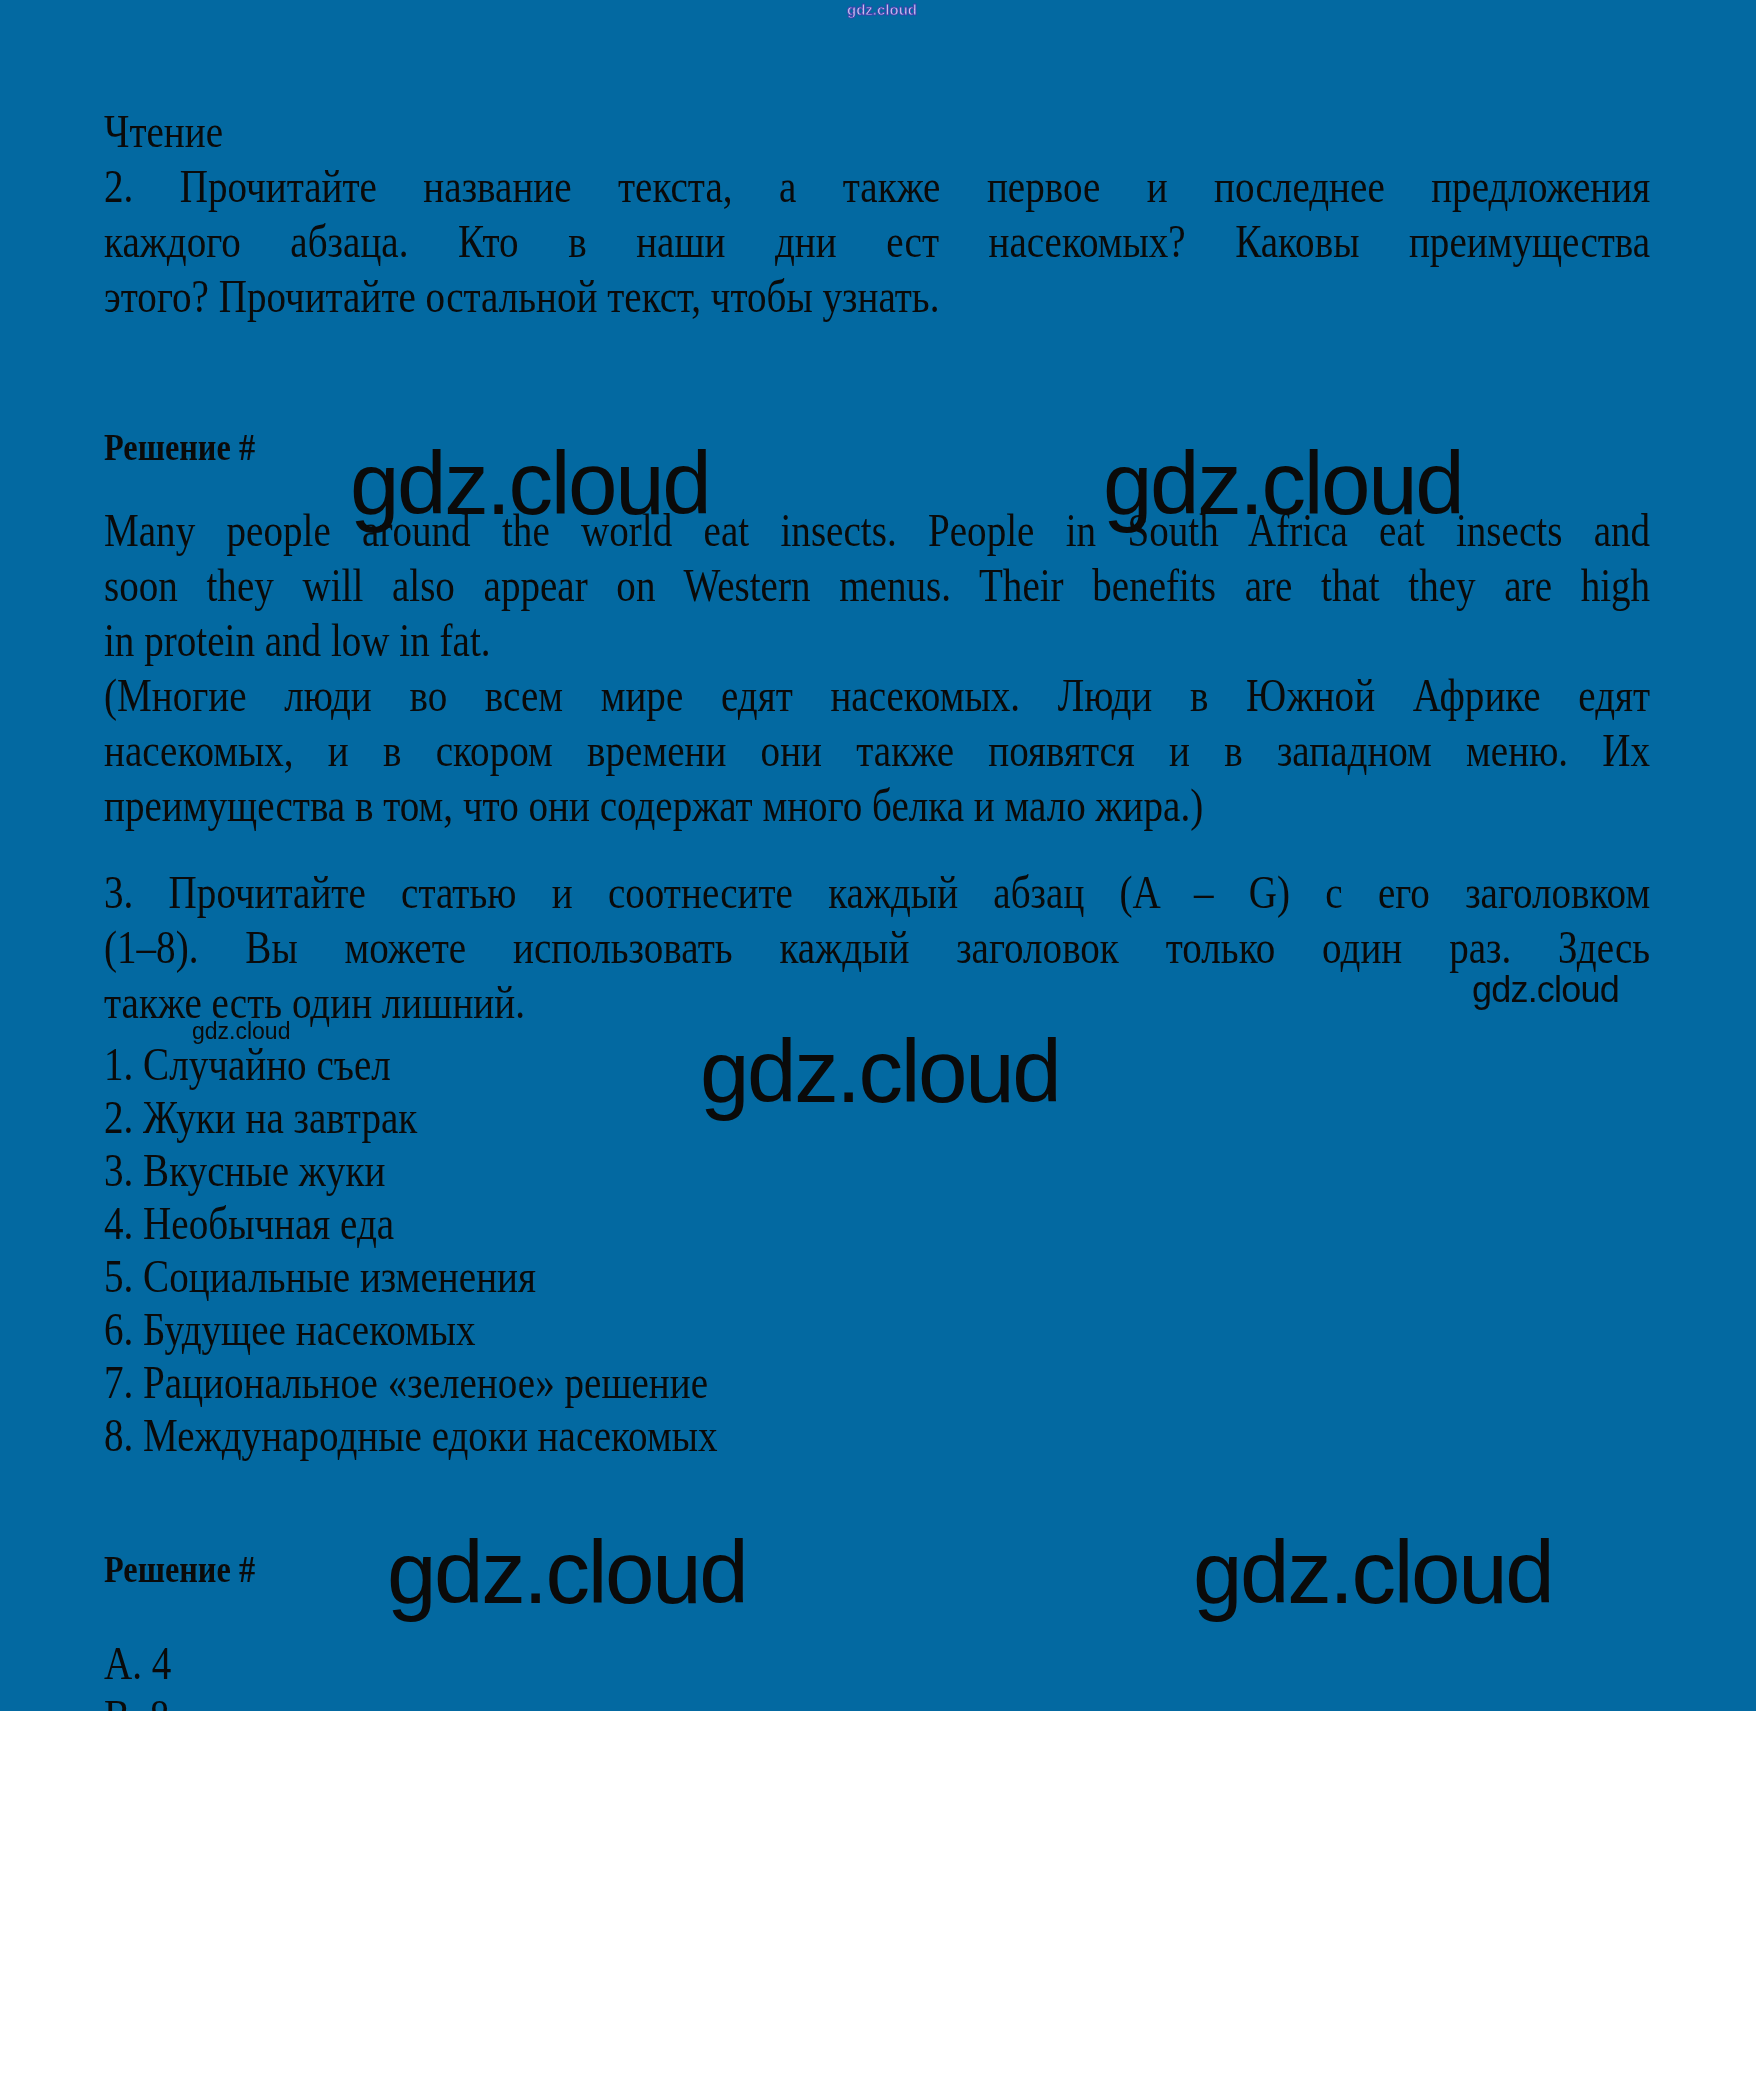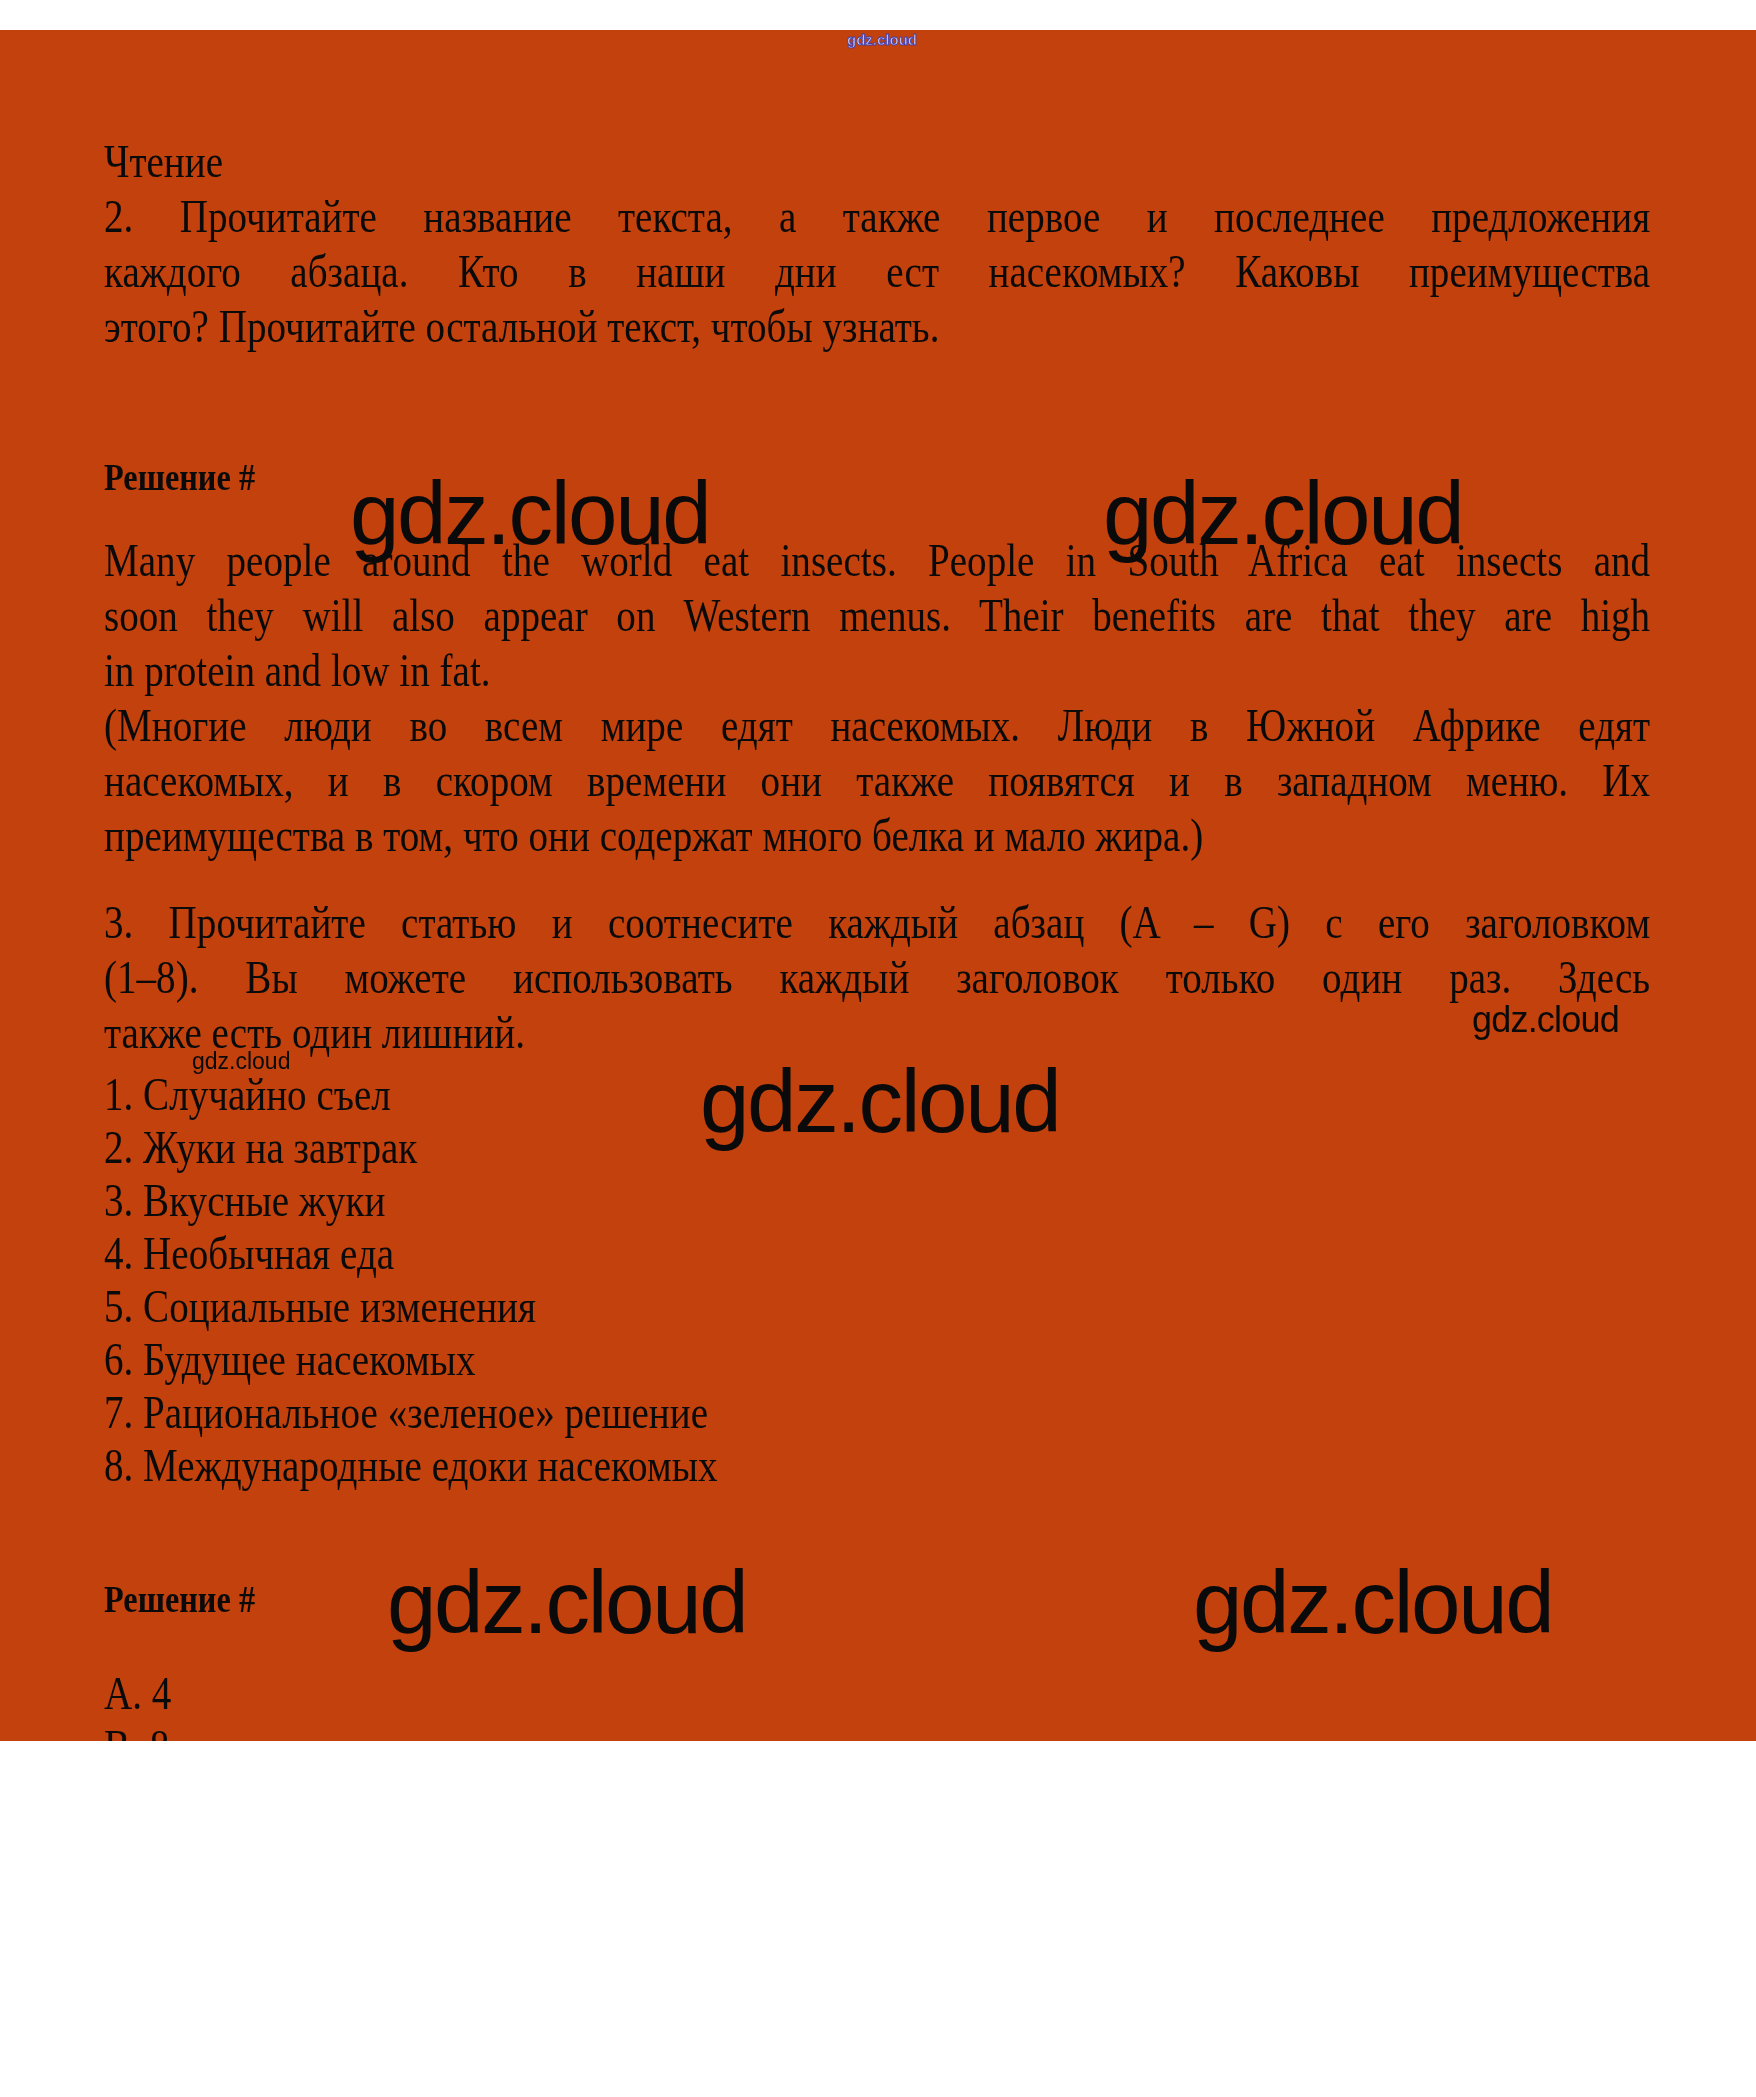--- a/index.html
+++ b/index.html
@@ -1,23 +1,22 @@
 <!DOCTYPE html>
 <html style="font-size:12.6px"><head>
 <meta charset="utf-8">
 <style>
   html,body{margin:0;padding:0;background:#ffffff;}
   .page{
     position:relative;
     width:1757px;height:1711px;
-    background:#c2410c;
+    background:#0369a1;
     overflow:hidden;
     font-family:"Liberation Serif","DejaVu Serif",serif;
     color:#0a0a0a;
-    margin-top:30px;
   }
   
   .tcol{
     position:absolute;
     left:104px;top:0;
     width:1819px;height:2097px;
     transform:scaleX(0.85);
     transform-origin:0 0;
   }
   .block{position:absolute;left:0;width:100%;}

